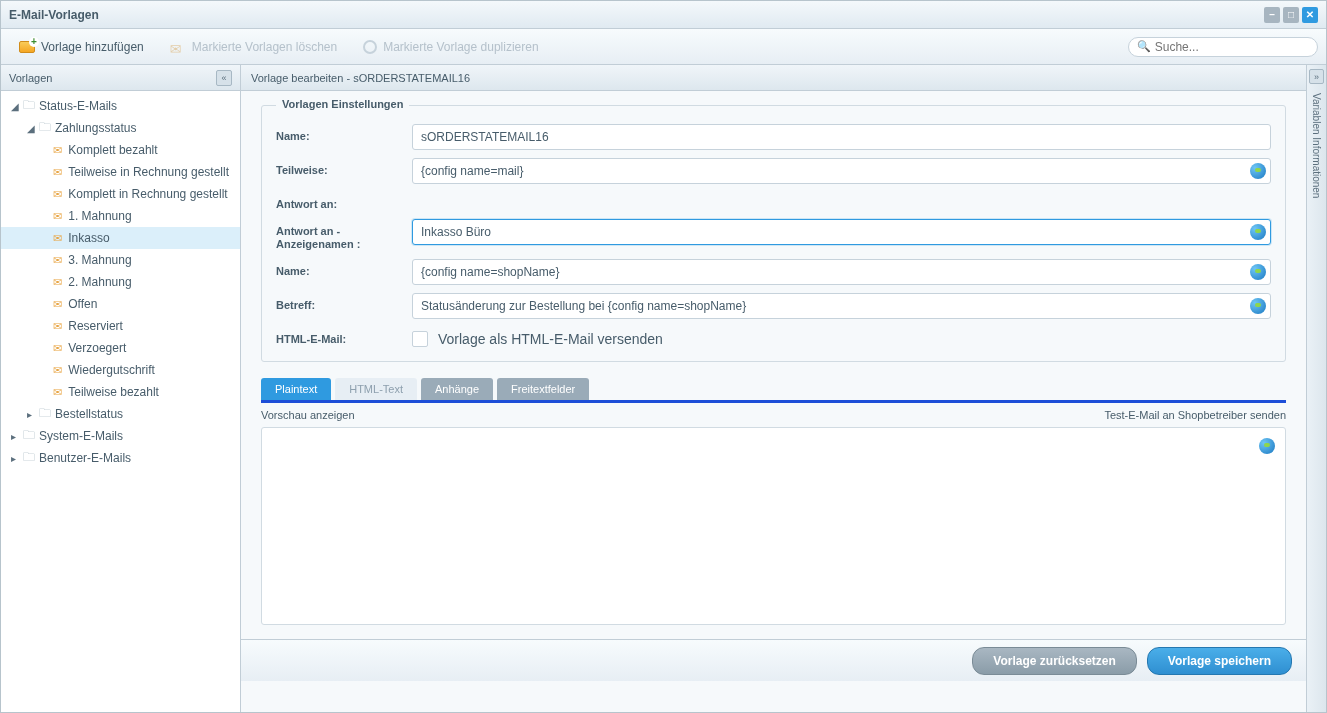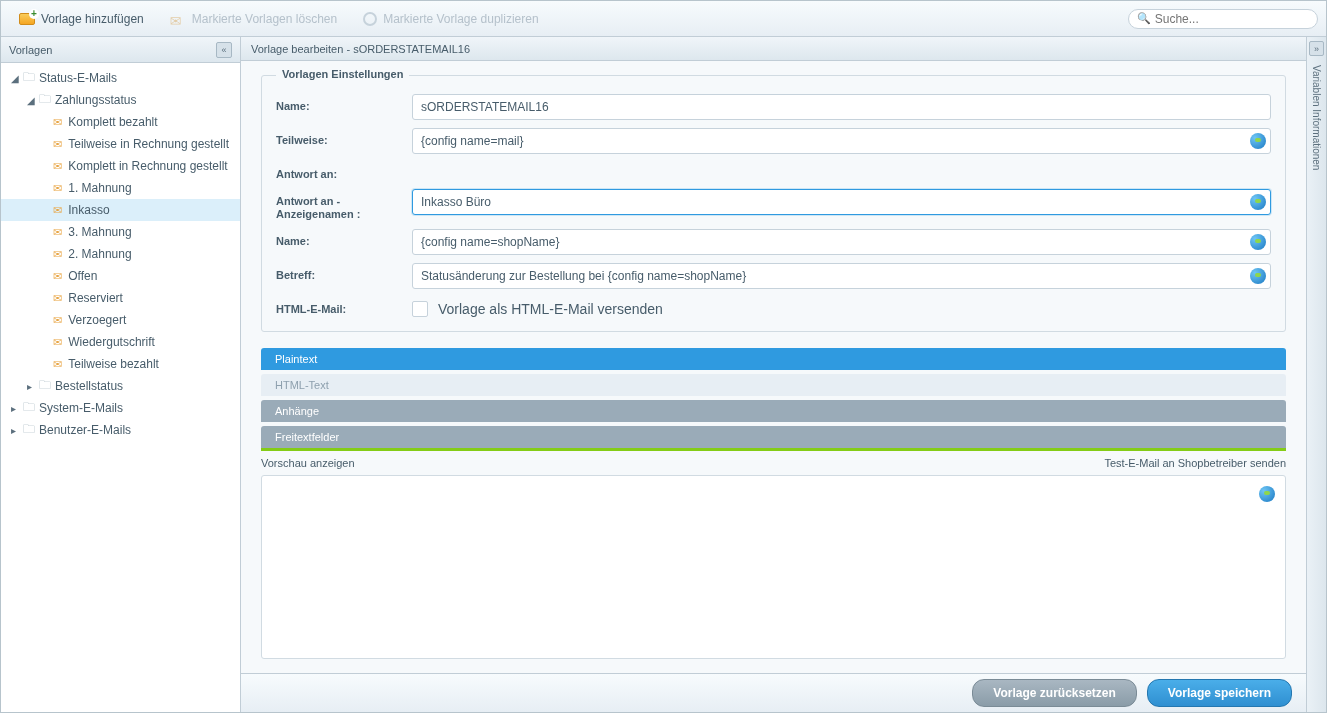--- a/index.html
+++ b/index.html
@@ -41,40 +41,47 @@
 .fieldset .legend { position: absolute; top: -8px; left: 14px; background: #f6f9fb; padding: 0 6px; font-size: 11px; color: #475c6a; font-weight: bold; }
 .form-row { display: flex; align-items: flex-start; margin-bottom: 8px; }
 .form-label { width: 136px; text-align: left; padding-right: 8px; font-size: 11px; color: #475c6a; font-weight: bold; padding-top: 6px; line-height: 13px; }
 .form-input-wrap { flex: 1; position: relative; }
 .finput { width: 100%; height: 26px; border: 1px solid #c6d2db; border-radius: 3px; padding: 0 28px 0 8px; font-size: 12px; color: #475c6a; background: #fff; outline: none; }
 .finput.active { border-color: #2f9ae0; box-shadow: 0 0 0 1px rgba(47,154,224,0.2); }
 .globe { position: absolute; right: 5px; top: 5px; width: 16px; height: 16px; border-radius: 50%; background: radial-gradient(circle at 30% 30%, #6ec6f5, #1a78c2); cursor: pointer; }
 .globe::after { content: ""; position: absolute; width: 6px; height: 4px; background: #8fd64b; border-radius: 2px; top: 5px; left: 5px; }
 .checkbox { width: 16px; height: 16px; border: 1px solid #c6d2db; border-radius: 2px; background: #fff; display: inline-block; vertical-align: middle; margin-right: 10px; }
 .check-label { font-size: 14px; color: #475c6a; }
-.tabs-row { display: flex; gap: 4px; margin: 16px 20px 0 20px; border-bottom: 3px solid #84cc16; flex-direction: column; }
+.tabs-row { display: flex; gap: 4px; margin: 16px 20px 0 20px; border-bottom: 3px solid #1d4ed8; }
 .tab { padding: 5px 14px; font-size: 11px; color: #fff; border-radius: 3px 3px 0 0; cursor: pointer; background: #9aabb8; }
 .tab.active { background: #2f9ae0; }
 .tab.light { background: #e7eef4; color: #8ea0ae; }
 .preview-bar { display: flex; justify-content: space-between; padding: 6px 20px; font-size: 11px; }
 .preview-bar span { cursor: pointer; }
 .editor { margin: 0 20px 14px 20px; border: 1px solid #d1dbe2; border-radius: 3px; background: #fff; height: 198px; position: relative; }
 .editor .globe { top: 10px; right: 10px; }
 .footer { height: 42px; background: linear-gradient(#f7fbfd,#e7eef4); border-top: 1px solid #c1cdd6; display: flex; align-items: center; justify-content: flex-end; padding: 0 14px; gap: 10px; }
 .btn { height: 28px; padding: 0 20px; border-radius: 12px; border: 1px solid; font-size: 12px; font-weight: bold; cursor: pointer; color: #fff; }
 .btn.gray { background: linear-gradient(#a9b7c2,#8a9ca8); border-color: #7a8b96; }
 .btn.blue { background: linear-gradient(#4aaee9,#2f8fd1); border-color: #2477b0; }
 .rightpanel { width: 20px; background: linear-gradient(to right,#eaf1f6,#dce6ed); border-left: 1px solid #c1cdd6; position: relative; }
 .rightpanel .collapse2 { position: absolute; top: 4px; left: 2px; width: 15px; height: 15px; background: #d6e1e9; border: 1px solid #a7b8c4; border-radius: 2px; display: flex; align-items: center; justify-content: center; font-size: 9px; color: #5b6f7d; cursor: pointer; }
 .rightpanel .vlabel { writing-mode: vertical-rl; font-size: 10px; color: #5b6f7d; position: absolute; top: 28px; left: 4px; }
 </style>
 </head>
 <body>
 
 <div class="window">
+  <div class="titlebar">
+    <span>E-Mail-Vorlagen</span>
+    <div class="spacer"></div>
+    <div class="winbtn min">–</div>
+    <div class="winbtn max">□</div>
+    <div class="winbtn close">✕</div>
+  </div>
 
   <div class="toolbar">
     <div class="tbtn">
       <span class="ticon add"></span>
       <span>Vorlage hinzufügen</span>
     </div>
     <div class="tbtn disabled">
       <span class="ticon del"></span>
       <span>Markierte Vorlagen löschen</span>
     </div>

